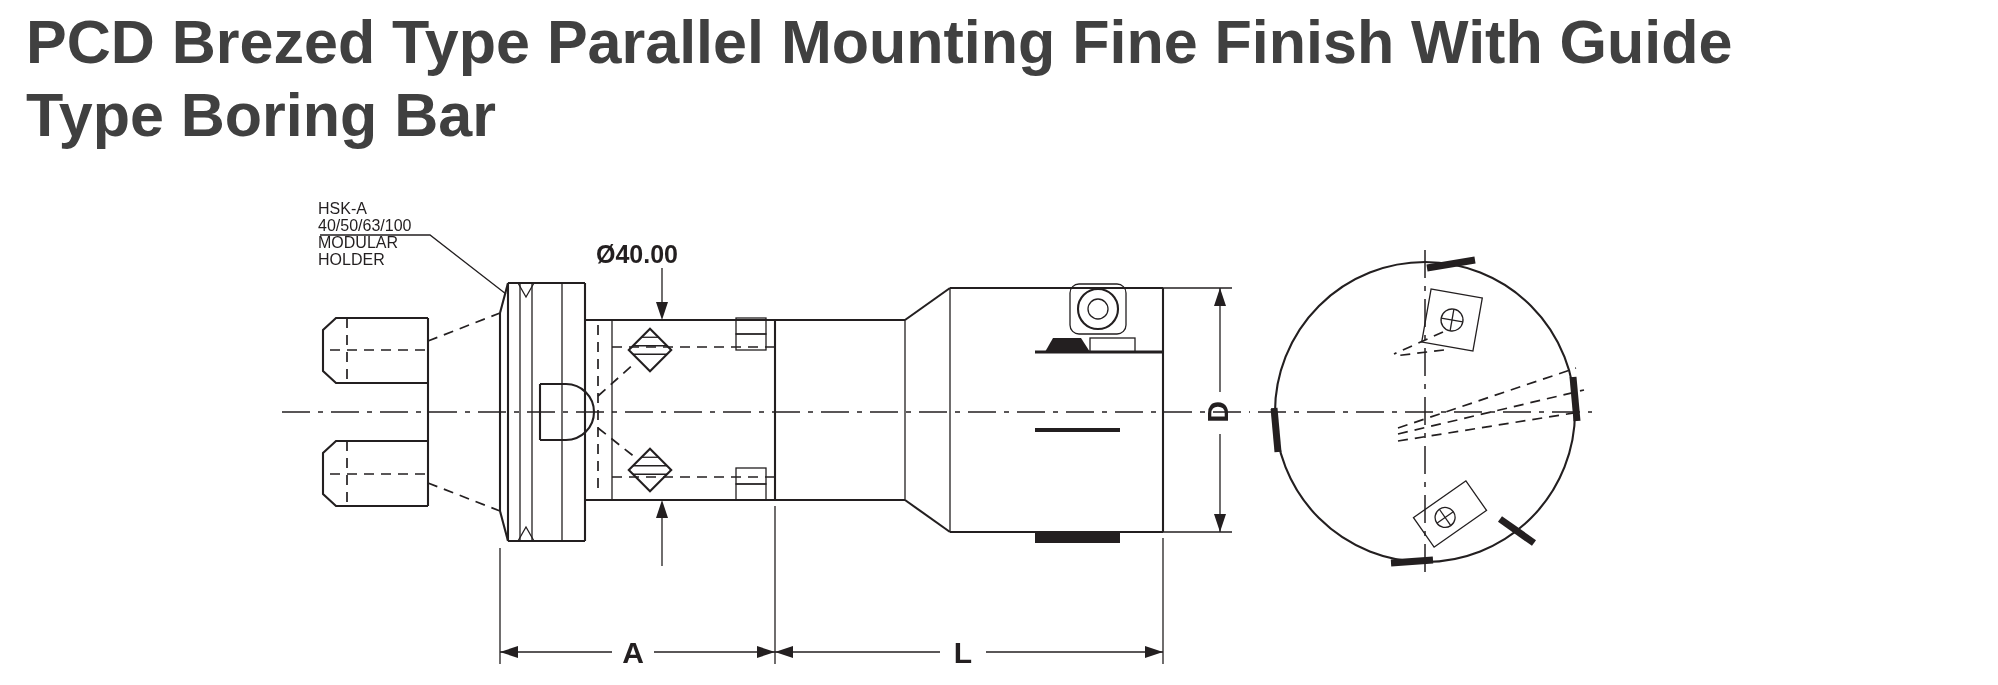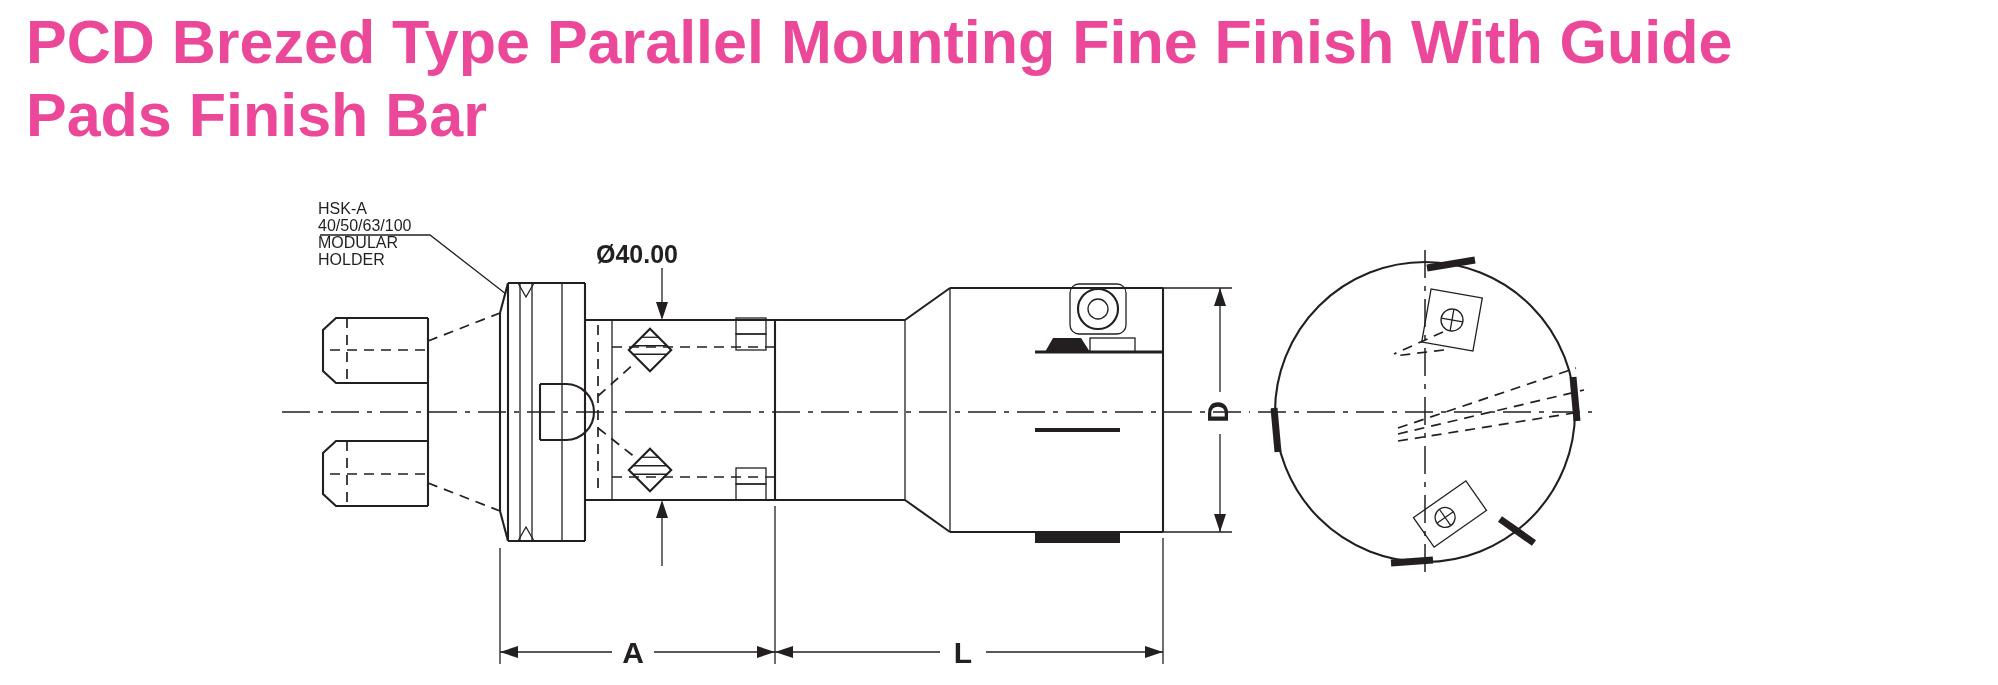--- a/index.html
+++ b/index.html
@@ -1,40 +1,40 @@
 <!DOCTYPE html>
 <html><head>
 <meta charset="utf-8">
 <style>
   html,body{margin:0;padding:0;background:#ffffff;}
   body{width:1998px;height:685px;position:relative;overflow:hidden;
        font-family:"Liberation Sans", sans-serif;}
   .page-title{position:absolute;left:26px;top:6px;width:1960px;
-       font-weight:700;font-size:61px;line-height:73px;color:#ec4899;
+       font-weight:700;font-size:61px;line-height:73px;color:#404040;
        font-family:"Liberation Sans", sans-serif;}
   .drawing-svg{position:absolute;left:0;top:0;}
 
   
   .s   {stroke:#231f20;fill:none;stroke-width:2.1;}
   .s3  {stroke:#231f20;fill:none;stroke-width:3.2;}
   .thin{stroke:#231f20;fill:none;stroke-width:1.3;}
   .dash{stroke:#231f20;fill:none;stroke-width:1.7;stroke-dasharray:10 7;}
   .cl  {stroke:#231f20;fill:none;stroke-width:1.5;stroke-dasharray:28 8 5 8;}
   .tick{stroke:#231f20;fill:none;stroke-width:7;}
   .fillb{fill:#231f20;stroke:none;}
   .dimtext{font:bold 30px "Liberation Sans", sans-serif;fill:#231f20;}
   .diatext{font:bold 25px "Liberation Sans", sans-serif;fill:#231f20;}
   .lbltext{font:16px "Liberation Sans", sans-serif;fill:#231f20;}
 </style>
 </head>
 <body>
 
 <div class="page-title">
   <div>PCD Brezed Type Parallel Mounting Fine Finish With Guide</div>
-  <div>Pads Finish Bar</div>
+  <div>Type Boring Bar</div>
 </div>
 
 <svg class="drawing-svg" width="1998" height="685" viewBox="0 0 1998 685">
 
   <line class="cl" x1="282" y1="412" x2="1250" y2="412"></line>
 
   <g>
     <path class="s" d="M 428 318 L 336 318 L 323 330 L 323 371 L 336 383 L 428 383"></path>
     <path class="s" d="M 428 506 L 336 506 L 323 494 L 323 453 L 336 441 L 428 441"></path>
     <line class="s" x1="428" y1="318" x2="428" y2="506"></line>

